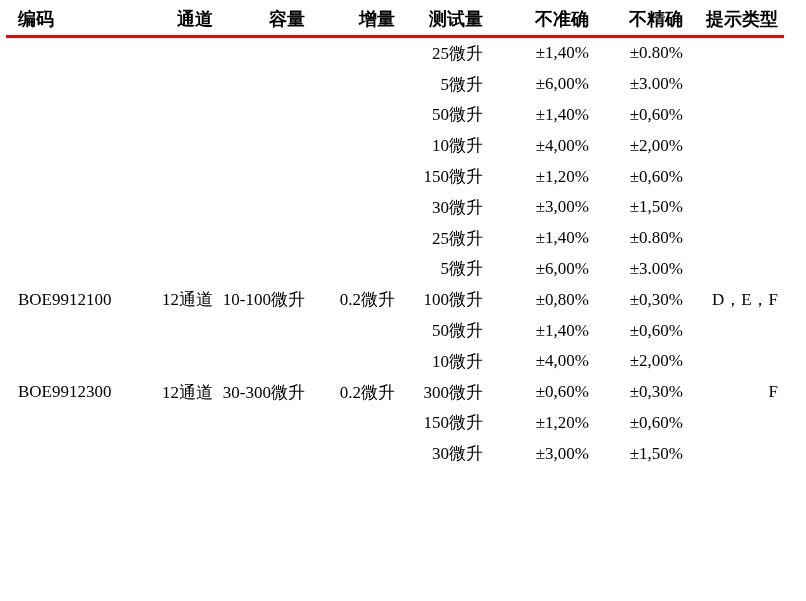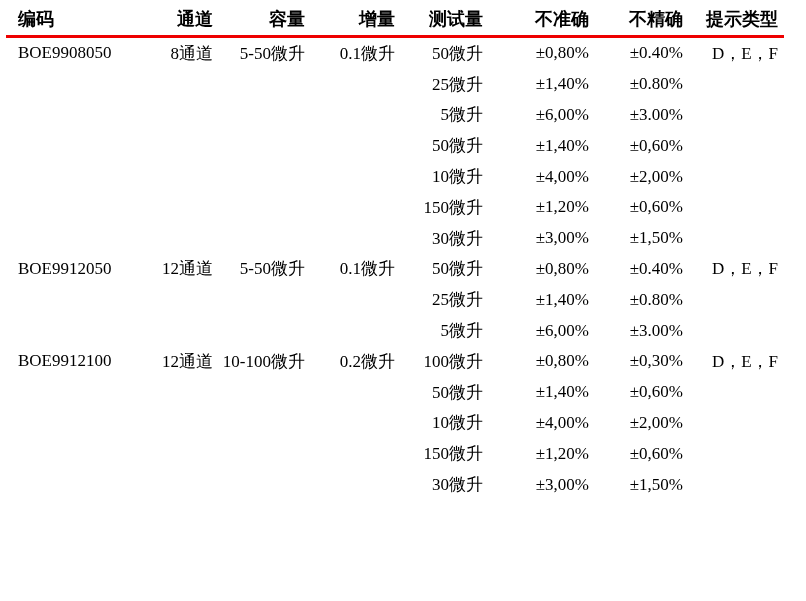--- a/index.html
+++ b/index.html
@@ -61,30 +61,20 @@
       <th class="a-right">容量</th>
       <th class="a-right">增量</th>
       <th class="a-right">测试量</th>
       <th class="a-center">不准确</th>
       <th class="a-center">不精确</th>
       <th class="a-right">提示类型</th>
     </tr>
   </thead>
   <tbody id="table-body">
       <tr>
-        <td class="a-left">BOE9908050</td>
-        <td class="a-center">8通道</td>
-        <td class="a-right">5-50微升</td>
-        <td class="a-right">0.1微升</td>
-        <td class="a-right">50微升</td>
-        <td class="a-center">±0,80%</td>
-        <td class="a-center">±0.40%</td>
-        <td class="a-right">D，E，F</td>
-      </tr>
-      <tr>
         <td class="a-left"></td>
         <td class="a-center"></td>
         <td class="a-right"></td>
         <td class="a-right"></td>
         <td class="a-right">25微升</td>
         <td class="a-center">±1,40%</td>
         <td class="a-center">±0.80%</td>
         <td class="a-right"></td>
       </tr>
       <tr>
@@ -129,30 +119,20 @@
       </tr>
       <tr>
         <td class="a-left"></td>
         <td class="a-center"></td>
         <td class="a-right"></td>
         <td class="a-right"></td>
         <td class="a-right">30微升</td>
         <td class="a-center">±3,00%</td>
         <td class="a-center">±1,50%</td>
         <td class="a-right"></td>
-      </tr>
-      <tr>
-        <td class="a-left">BOE9912050</td>
-        <td class="a-center">12通道</td>
-        <td class="a-right">5-50微升</td>
-        <td class="a-right">0.1微升</td>
-        <td class="a-right">50微升</td>
-        <td class="a-center">±0,80%</td>
-        <td class="a-center">±0.40%</td>
-        <td class="a-right">D，E，F</td>
       </tr>
       <tr>
         <td class="a-left"></td>
         <td class="a-center"></td>
         <td class="a-right"></td>
         <td class="a-right"></td>
         <td class="a-right">25微升</td>
         <td class="a-center">±1,40%</td>
         <td class="a-center">±0.80%</td>
         <td class="a-right"></td>
@@ -191,20 +171,30 @@
         <td class="a-left"></td>
         <td class="a-center"></td>
         <td class="a-right"></td>
         <td class="a-right"></td>
         <td class="a-right">10微升</td>
         <td class="a-center">±4,00%</td>
         <td class="a-center">±2,00%</td>
         <td class="a-right"></td>
       </tr>
       <tr>
+        <td class="a-left">BOE9912300</td>
+        <td class="a-center">12通道</td>
+        <td class="a-right">30-300微升</td>
+        <td class="a-right">0.2微升</td>
+        <td class="a-right">300微升</td>
+        <td class="a-center">±0,60%</td>
+        <td class="a-center">±0,30%</td>
+        <td class="a-right">F</td>
+      </tr>
+      <tr>
         <td class="a-left"></td>
         <td class="a-center"></td>
         <td class="a-right"></td>
         <td class="a-right"></td>
         <td class="a-right">150微升</td>
         <td class="a-center">±1,20%</td>
         <td class="a-center">±0,60%</td>
         <td class="a-right"></td>
       </tr>
       <tr>

